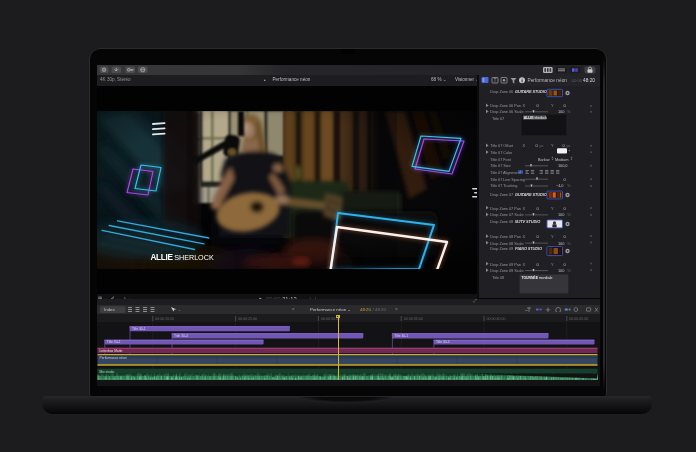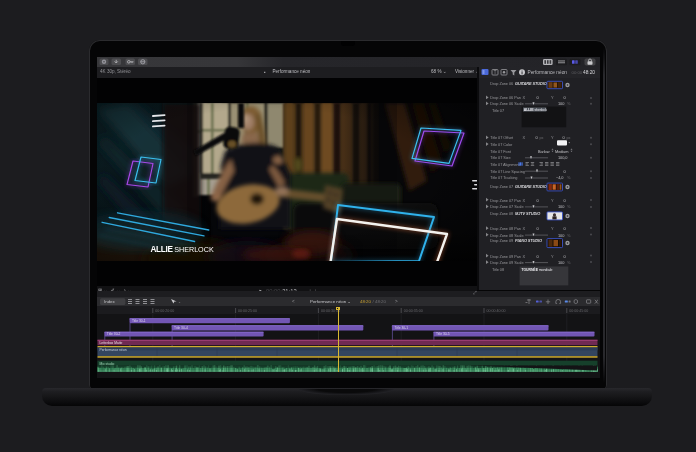--- a/index.html
+++ b/index.html
@@ -1,19 +1,19 @@
 <!DOCTYPE html>
 <html><head>
 <meta charset="utf-8">
 <style>
   * { margin:0; padding:0; box-sizing:border-box; }
   html,body { width:696px; height:452px; background:#1c1c1f; overflow:hidden;
     font-family:"Liberation Sans", sans-serif; }
   .abs { position:absolute; }
-  #page { position:relative; width:696px; height:362px; background:#1c1c1f; }
+  #page { position:relative; width:696px; height:362px; background:#1c1c1f;margin-top:8px; }
   #screen { position:absolute; left:89px; top:40px; width:518px; height:350px;
     background:#050506; border-radius:11px 11px 5px 5px; box-shadow: inset 0 0 0 1px #2b2b2e; }
   #base { position:absolute; left:42px; top:388px; width:610px; height:18px;
     background:linear-gradient(180deg,#28282c 0%,#1e1e21 20%,#161618 48%,#0c0c0e 78%,#050506 100%);
     border-radius:4px 4px 10px 10px; }
   #scoop { position:absolute; left:299px; top:388.5px; width:95px; height:6px;
     background:radial-gradient(ellipse 50% 100% at 50% 0%, #0a0a0b 60%, #17171a 82%, #222226 100%);
     border-radius:0 0 44px 44px / 0 0 6px 6px; }
   .txt { position:absolute; white-space:nowrap; line-height:1; }
 </style>

